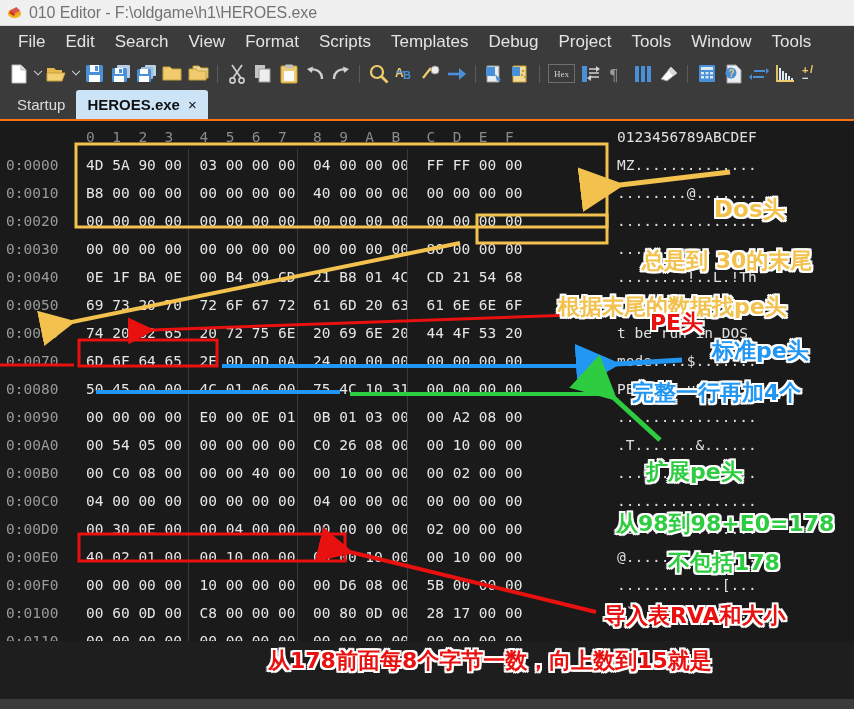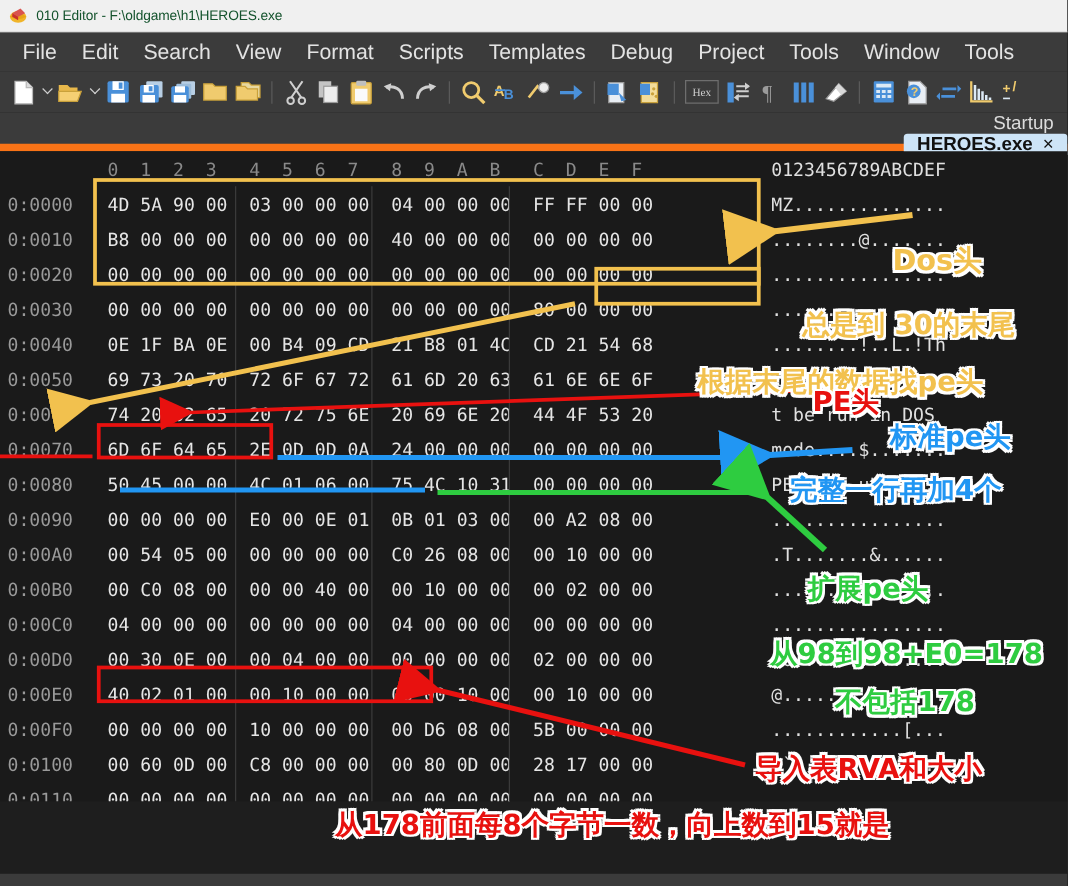--- a/index.html
+++ b/index.html
@@ -14,21 +14,21 @@
   
   .titlebar {
     height: 26px; background: #f0f0f0;
     display: flex; align-items: center; gap: 7px;
     padding-left: 7px;
     border-bottom: 1px solid #d8d8d8;
   }
   .titlebar .app-icon {
     width: 15px; height: 15px; position: relative; flex: none;
   }
-  .title-text { font-size: 11px; color: #14532d; letter-spacing: -0.1px; }
+  .title-text { font-size: 16px; color: #737373; letter-spacing: -0.1px; }
 
   
   .menubar {
     height: 31px; background: #3b3b3b;
     display: flex; align-items: center; padding-left: 8px;
   }
   .menu-item {
     font-size: 17px; color: #e3e3e3; padding: 1px 10px;
     line-height: 22px; cursor: default; white-space: nowrap;
   }
@@ -55,22 +55,21 @@
   .hexbtn {
     width:27px; height:19px; border:1px solid #6e6e6e; color:#cfcfcf;
     font-size:9px; display:flex; align-items:center; justify-content:center;
     font-family:Liberation Serif, serif; flex:none; margin:0 2px;
   }
 
   
   .tabbar {
     height: 31px; background: #3b3b3b;
     display: flex; align-items: flex-end; padding-left: 6px;
-    border-bottom: 6px solid #f97316;
-    flex-direction: column;
+    border-bottom: 2px solid #f97316;
   }
   .tab {
     height: 29px; display:flex; align-items:center;
     padding: 0 11px; font-size: 15px; color: #dcdcdc;
   }
   .tab.active {
     background: #cde4f7; color: #111; font-weight: bold;
     border-radius: 3px 3px 0 0;
   }
   .tab .x { margin-left: 8px; font-size: 15px; font-weight: normal; }

